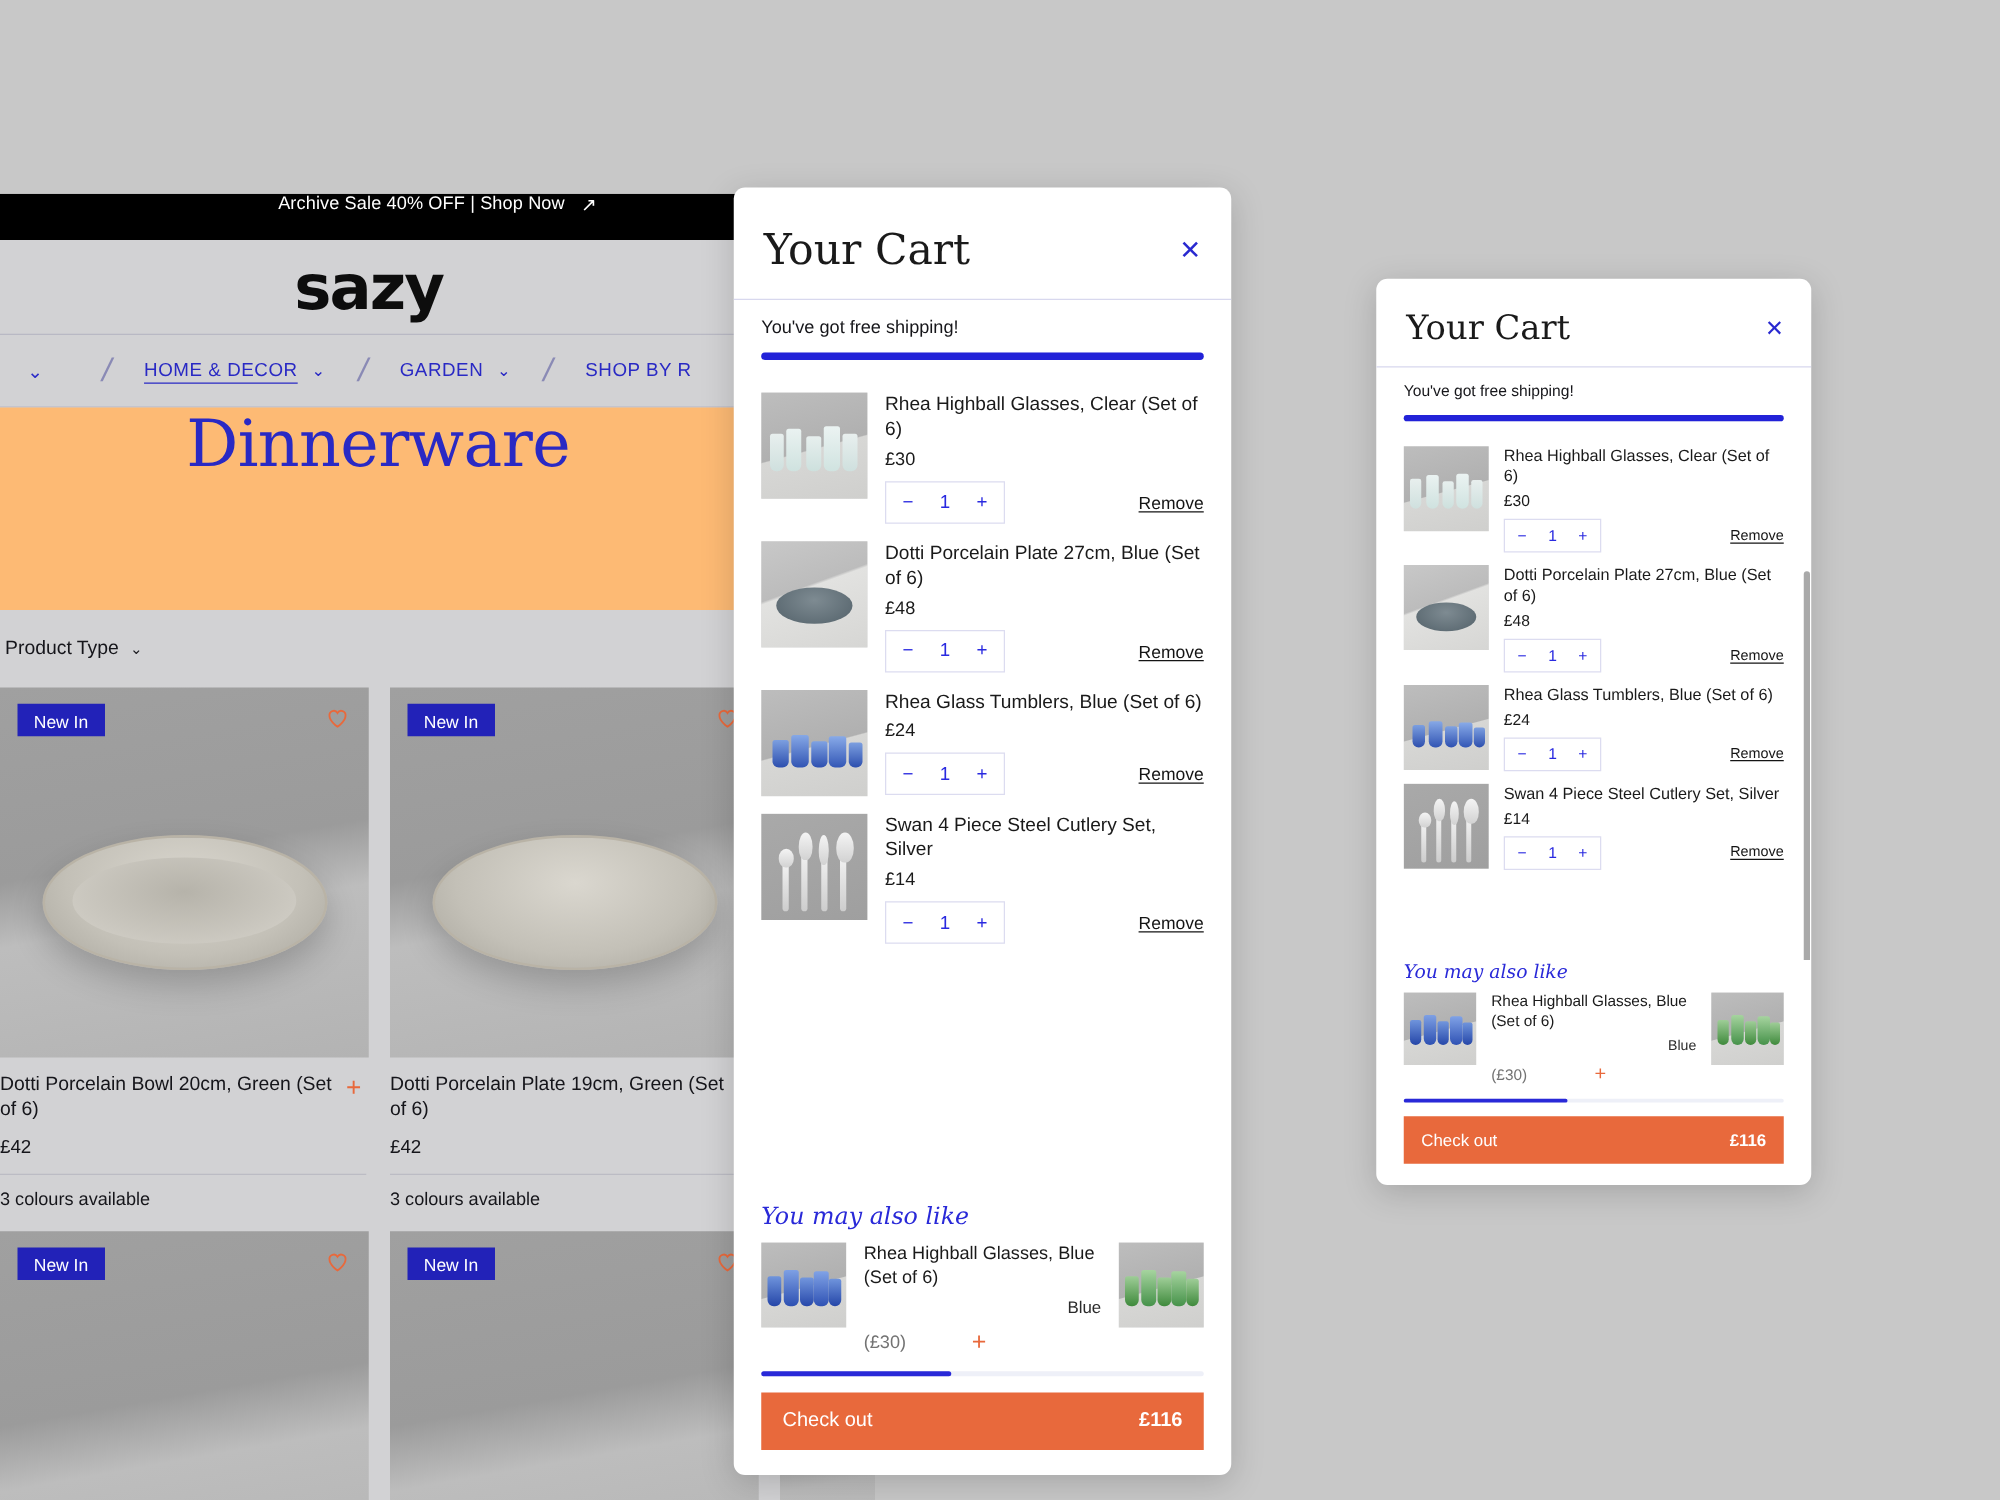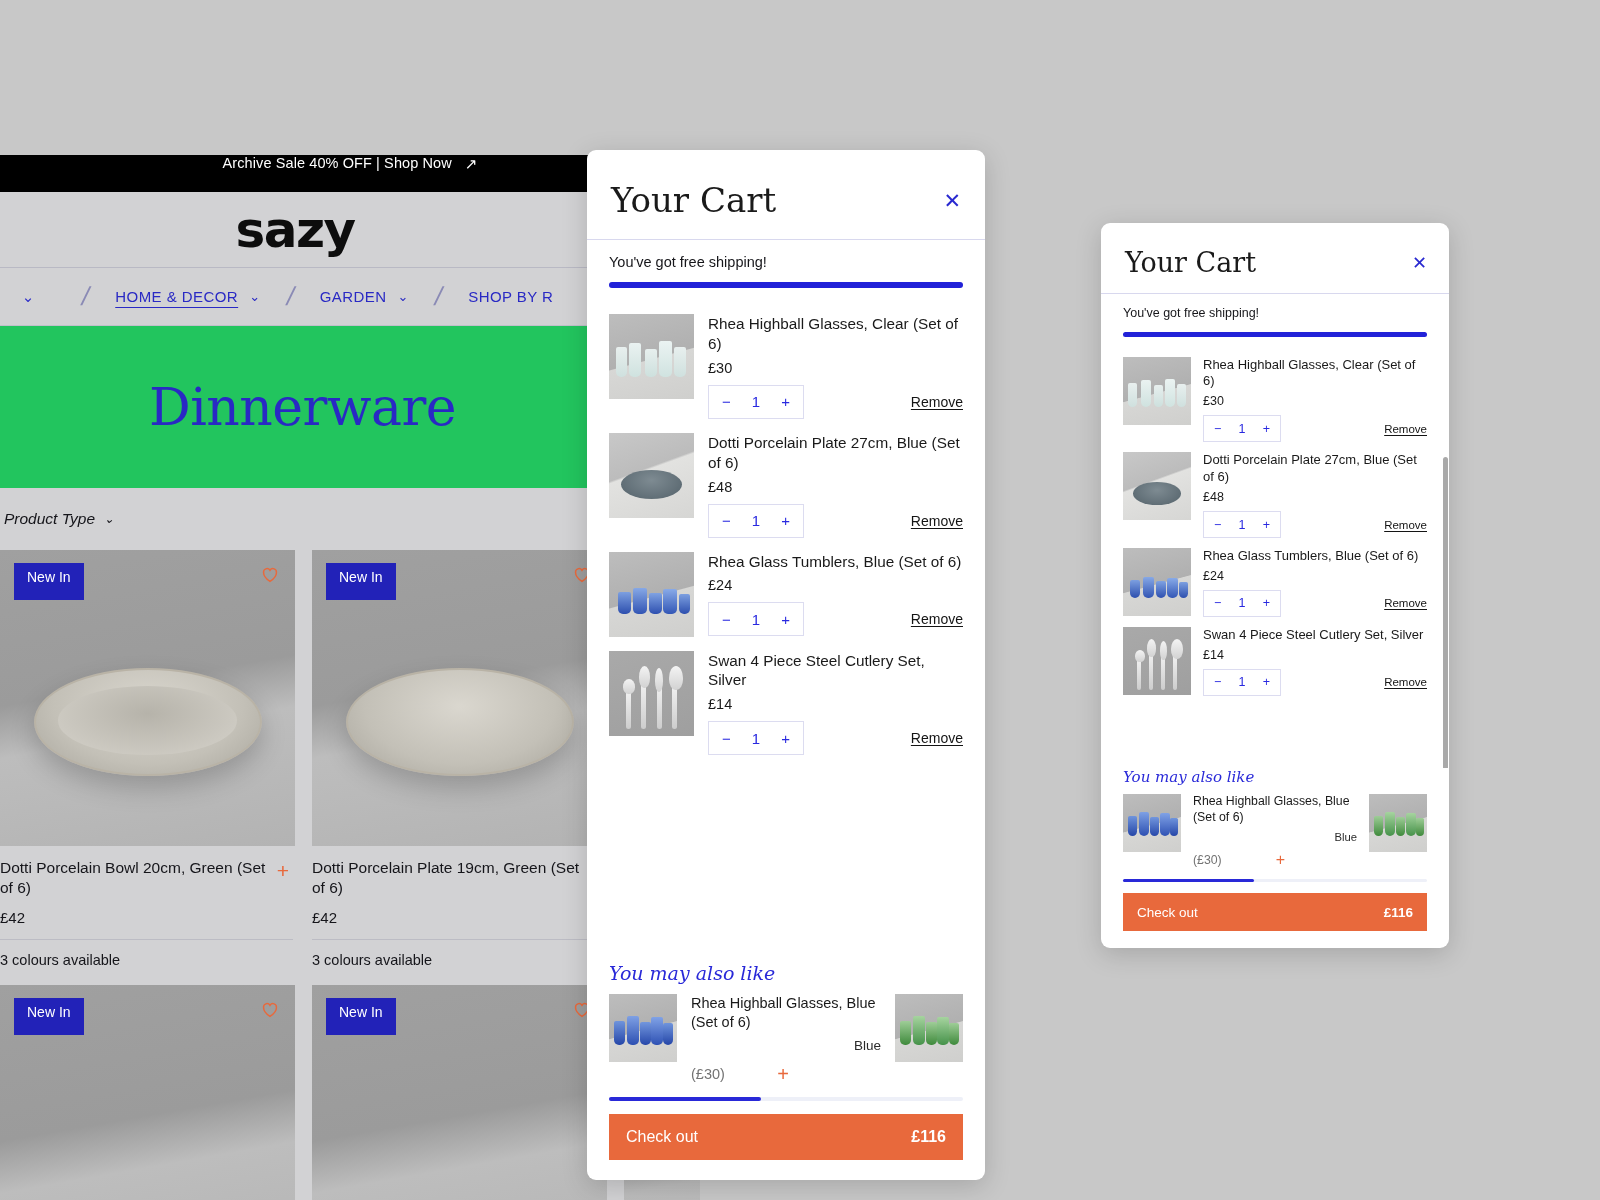--- a/index.html
+++ b/index.html
@@ -42,33 +42,33 @@
   .nav-caret-only { width: 56px; display:flex; justify-content:center; color:#2c2cc8; font-size: 15px; }
   .nav-sep { color: #8a8ab5; font-size: 26px; font-weight: 300; padding: 0 26px; transform: skewX(-12deg); }
   .nav-item {
     color: #2929c4; font-size: 15px; letter-spacing: .45px;
     display: flex; align-items: center; gap: 11px; white-space: nowrap;
   }
   .nav-item.active .nav-label { text-decoration: underline; text-underline-offset: 5px; }
   .nav-item .caret { font-size: 13px; }
 
   .hero {
-    height: 162px; background: #22c55e;
-    display: flex; align-items: center; justify-content: center;
+    height: 162px; background: #fdba74;
+    display: flex; justify-content: center;
   }
   .hero h1 {
     font-family: "DejaVu Serif", serif;
     color: #2929c4; font-size: 52px; font-weight: 400; letter-spacing: -.5px;
     padding-right: 95px;
   }
   .filter-row {
     height: 62px; display: flex; align-items: center; padding-left: 4px;
     background: #d2d2d4;
   }
-  .filter-chip { display: flex; align-items: center; gap: 9px; font-size: 15.5px; color: #15151a; font-style: italic; }
+  .filter-chip { display: flex; align-items: center; gap: 9px; font-size: 15.5px; color: #15151a; }
   .filter-chip .caret { font-size: 12px; }
 
   .grid { display: grid; grid-template-columns: 295px 295px 295px; gap: 17px; padding-left: 0; }
   .card { width: 295px; }
   .card-img {
     position: relative; width: 295px; height: 296px;
     background: linear-gradient(170deg,#a0a0a0 0%, #9b9b9b 45%, #bdbdbd 60%, #b3b3b3 100%);
     overflow: hidden;
   }
   .card-img .shape {
@@ -78,21 +78,21 @@
     box-shadow: 0 12px 26px rgba(0,0,0,.20);
     border: 2px solid #b9b3a6;
   }
   .card-img .shape.inner::after{
     content:""; position:absolute; left:10%; top:16%; width:80%; height:66%;
     border-radius:50%; background: radial-gradient(ellipse at 50% 40%, #b6b3aa 0%, #cfccc4 80%);
   }
   .badge {
     position: absolute; left: 14px; top: 13px;
     background: #2222b8; color: #fff; font-size: 14px;
-    padding: 6px 13px 15px;
+    padding: 6px 13px 4px;
   }
   .heart {
     position: absolute; right: 14px; top: 13px; width: 22px; height: 22px;
     color: #e8693c;
   }
   .card-body { padding: 12px 2px 0 0; position: relative; }
   .card-title { font-size: 15.5px; color: #15151a; line-height: 1.3; max-width: 274px; }
   .card-plus { position: absolute; right: 6px; top: 14px; color: #e8693c; font-size: 21px; line-height: 1; }
   .card-price { font-size: 15px; color: #15151a; margin-top: 11px; }
   .card-colours {

